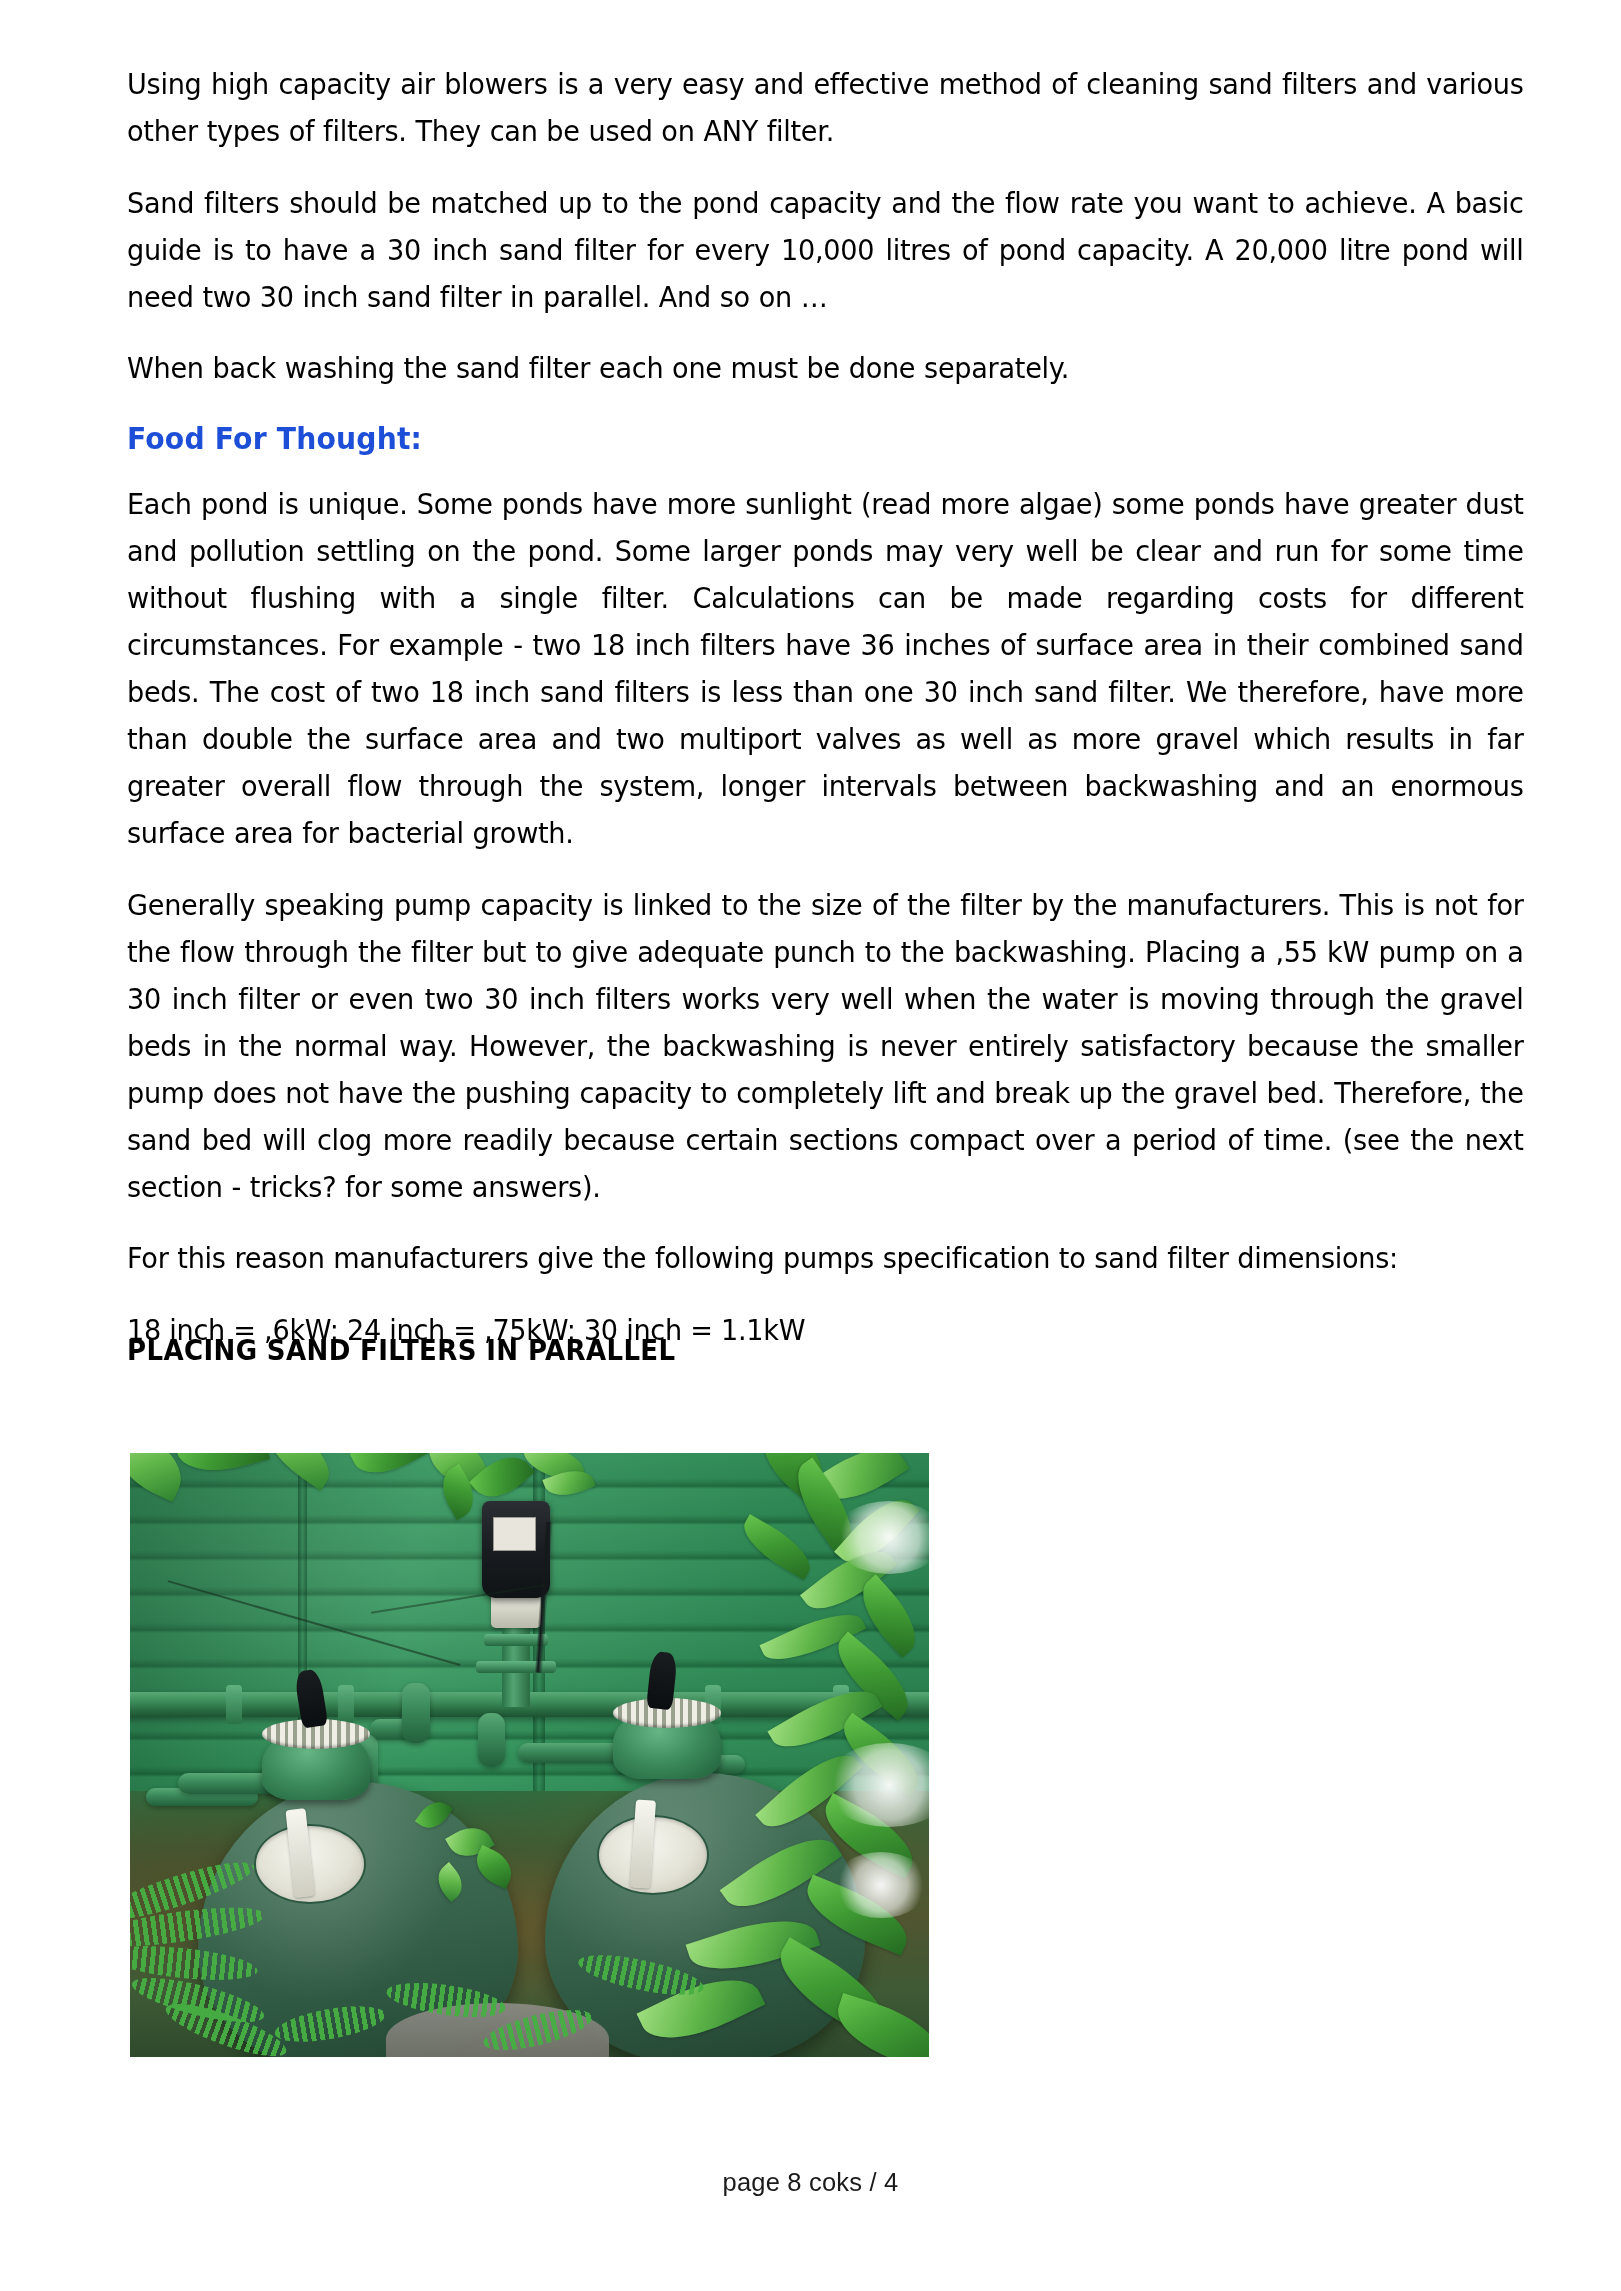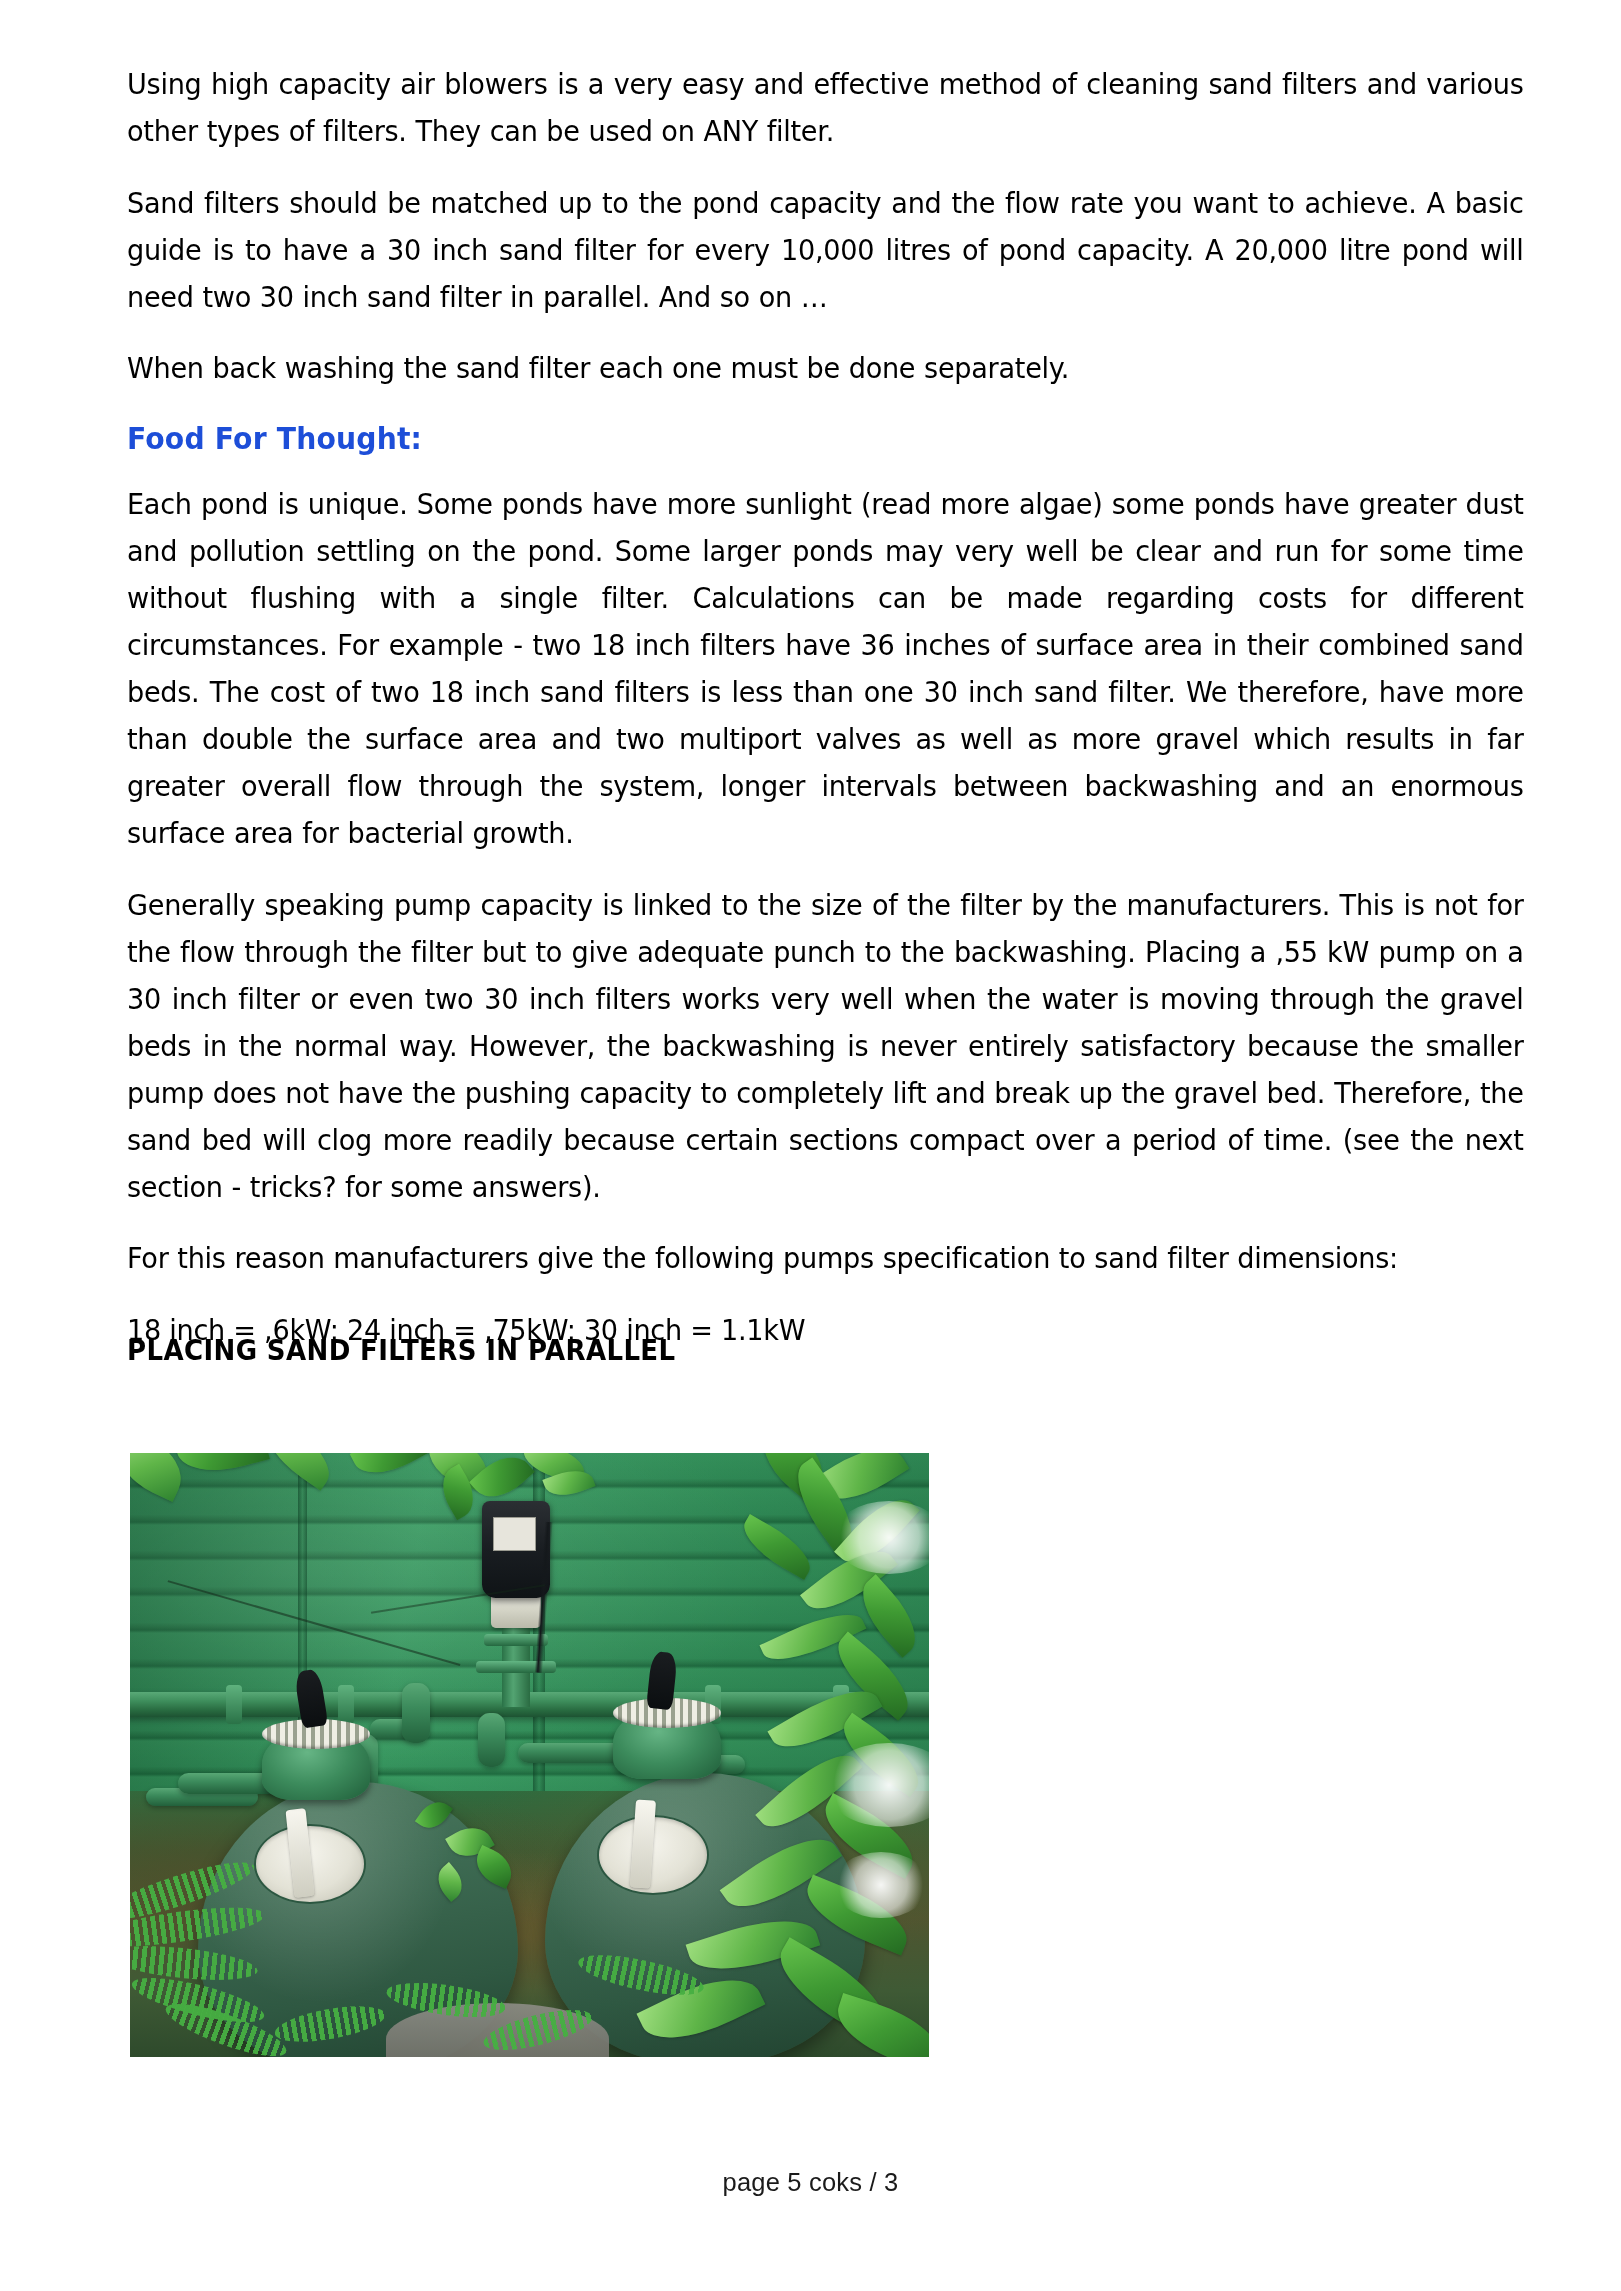--- a/index.html
+++ b/index.html
@@ -517,16 +517,16 @@
       <div class="leaf" style="left:43%; top:66%; width:5%; height:5%; transform:rotate(25deg);"></div>
       <div class="leaf pale" style="left:38%; top:69%; width:4%; height:4%; transform:rotate(50deg);"></div>
       <div class="leaf" style="left:36%; top:58%; width:4%; height:4%; transform:rotate(-55deg);"></div>
 
       <div style="position:absolute; left:4%; top:28%; width:38%; height:2px; background:rgba(20,40,25,0.55); transform:rotate(16deg);"></div>
       <div style="position:absolute; left:30%; top:24%; width:22%; height:2px; background:rgba(20,40,25,0.45); transform:rotate(-9deg);"></div>
 
     </div>
   </figure>
 
-  <div class="footer">page 5 coks / 3</div>
+  <div class="footer">page 8 coks / 4</div>
 
 </div>
 
 
 </body></html>

